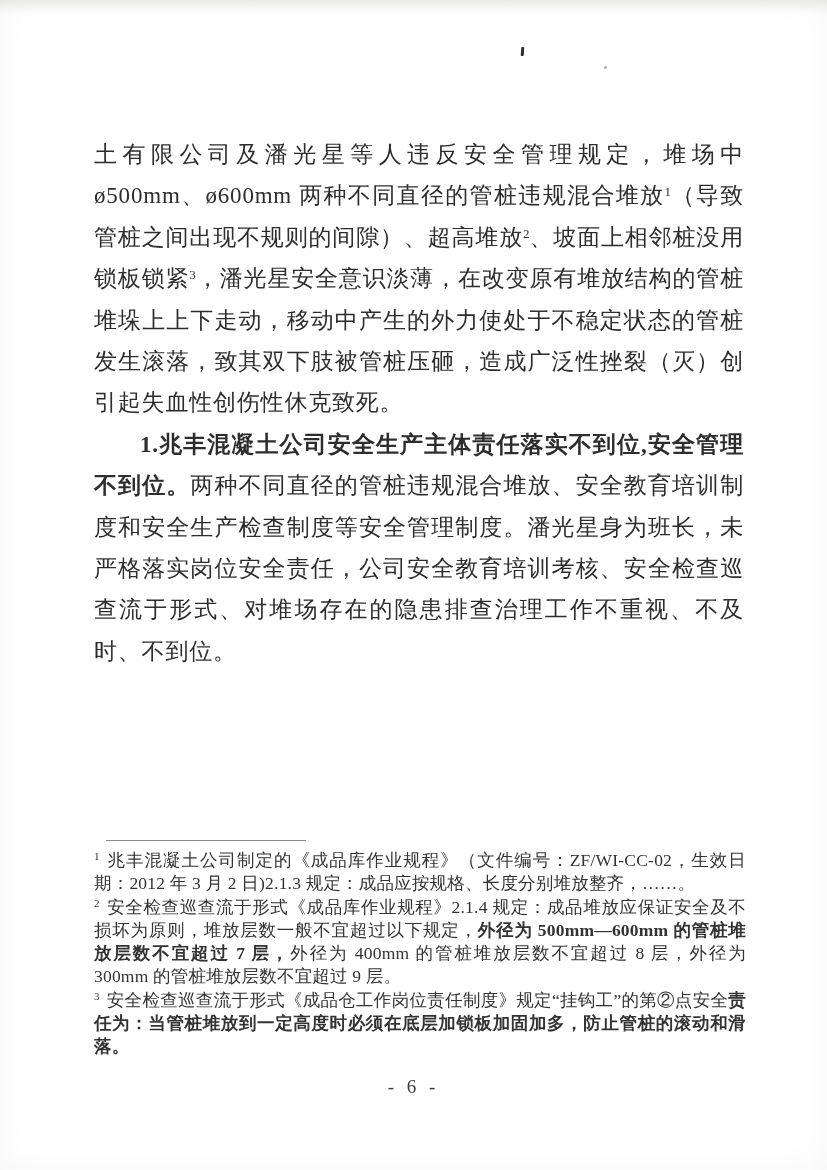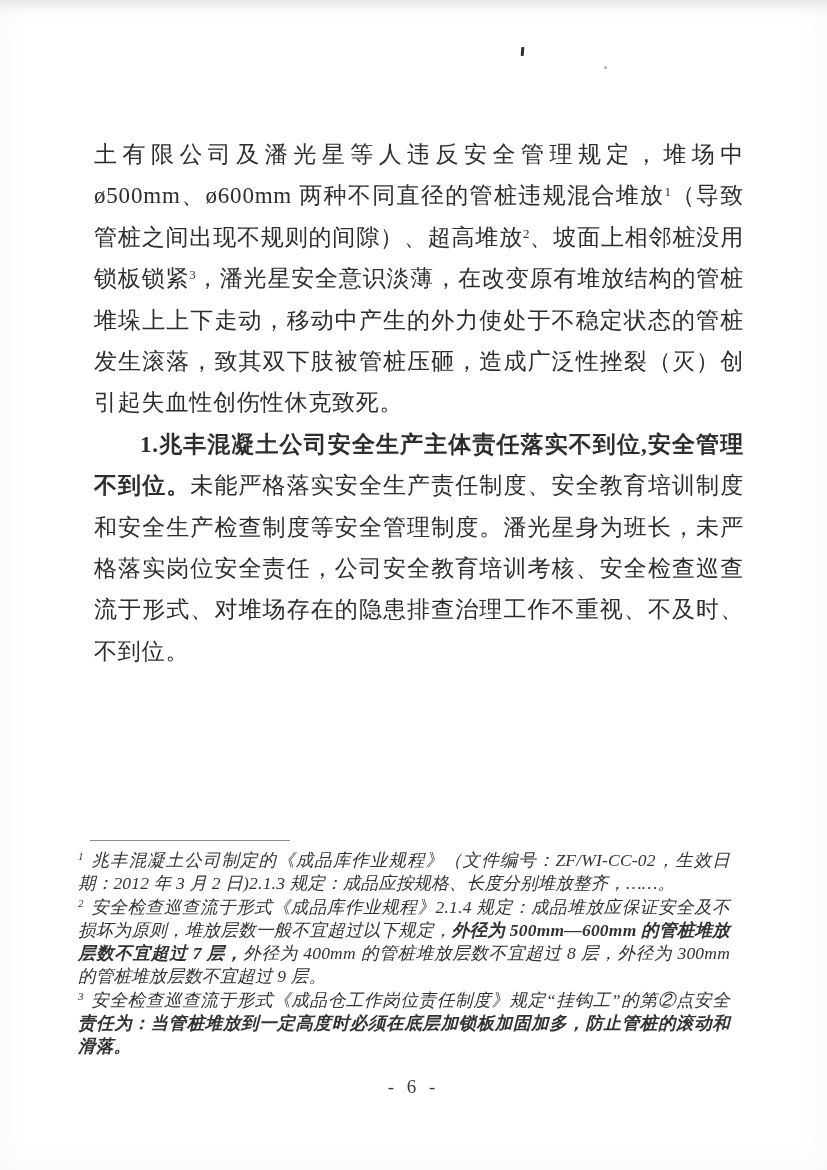--- a/index.html
+++ b/index.html
@@ -33,25 +33,24 @@
   .b { font-weight: 700; }
   sup.fn-ref {
     font-size: 13px;
     line-height: 0;
     letter-spacing: 0;
     vertical-align: 7px;
   }
   
   .footnotes {
     position: absolute;
-    left: 78px;
+    left: 94px;
     top: 840px;
     width: 652px;
     color: #333333;
-    font-style: italic;
   }
   .fn-divider {
     width: 200px;
     margin: 0 0 8px 12px;
     border-top: 1px solid #8a8a8a;
     height: 0;
   }
   p.fn {
     margin: 0;
     font-size: 17.5px;
@@ -94,21 +93,21 @@
 </style>
 </head>
 <body>
 
 <div class="page">
   <span class="artifact a1"></span>
   <span class="artifact a2"></span>
 
   <div class="body-text" id="paragraphs">
       <p class="para"><span class="">土有限公司及潘光星等人违反安全管理规定，堆场中ø500mm、ø600mm 两种不同直径的管桩违规混合堆放</span><sup class="fn-ref">1</sup><span class="">（导致管桩之间出现不规则的间隙）、超高堆放</span><sup class="fn-ref">2</sup><span class="">、坡面上相邻桩没用锁板锁紧</span><sup class="fn-ref">3</sup><span class="">，潘光星安全意识淡薄，在改变原有堆放结构的管桩堆垛上上下走动，移动中产生的外力使处于不稳定状态的管桩发生滚落，致其双下肢被管桩压砸，造成广泛性挫裂（灭）创引起失血性创伤性休克致死。</span></p>
-      <p class="para indent"><span class="b">1.兆丰混凝土公司安全生产主体责任落实不到位,安全管理不到位。</span><span class="">未能严格落实安全生产责任制度、安全教育培训制度和安全生产检查制度等安全管理制度。潘光星身为班长，未严格落实岗位安全责任，公司安全教育培训考核、安全检查巡查流于形式、对堆场存在的隐患排查治理工作不重视、不及时、不到位。</span></p>
+      <p class="para indent"><span class="b">1.兆丰混凝土公司安全生产主体责任落实不到位,安全管理不到位。</span><span class="">两种不同直径的管桩违规混合堆放、安全教育培训制度和安全生产检查制度等安全管理制度。潘光星身为班长，未严格落实岗位安全责任，公司安全教育培训考核、安全检查巡查流于形式、对堆场存在的隐患排查治理工作不重视、不及时、不到位。</span></p>
     </div>
 
   <div class="footnotes">
     <div class="fn-divider"></div>
     <div id="footnotes-list">
         <p class="fn"><sup class="fn-num">1</sup><span class="">兆丰混凝土公司制定的《成品库作业规程》（文件编号：ZF/WI-CC-02，生效日期：2012 年 3 月 2 日)2.1.3 规定：成品应按规格、长度分别堆放整齐，……。</span></p>
         <p class="fn"><sup class="fn-num">2</sup><span class="">安全检查巡查流于形式《成品库作业规程》2.1.4 规定：成品堆放应保证安全及不损坏为原则，堆放层数一般不宜超过以下规定，</span><span class="b">外径为 500mm—600mm 的管桩堆放层数不宜超过 7 层，</span><span class="">外径为 400mm 的管桩堆放层数不宜超过 8 层，外径为 300mm 的管桩堆放层数不宜超过 9 层。</span></p>
         <p class="fn"><sup class="fn-num">3</sup><span class="">安全检查巡查流于形式《成品仓工作岗位责任制度》规定“挂钩工”的第②点安全</span><span class="b">责任为：当管桩堆放到一定高度时必须在底层加锁板加固加多，防止管桩的滚动和滑落。</span></p>
       </div>
   </div>

